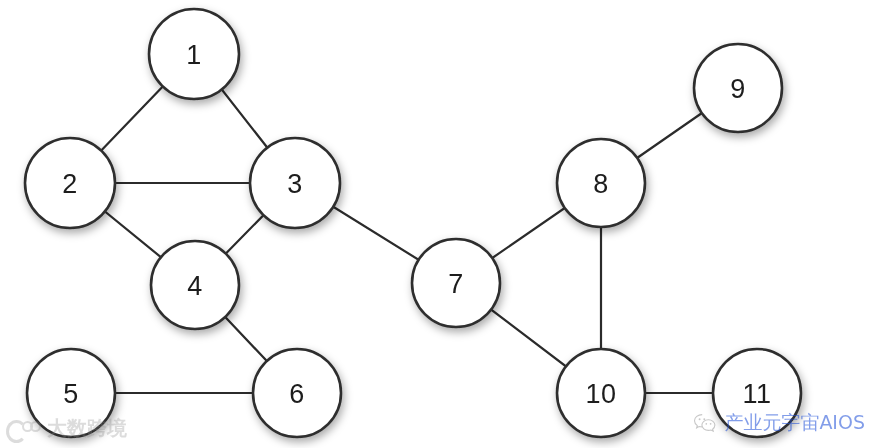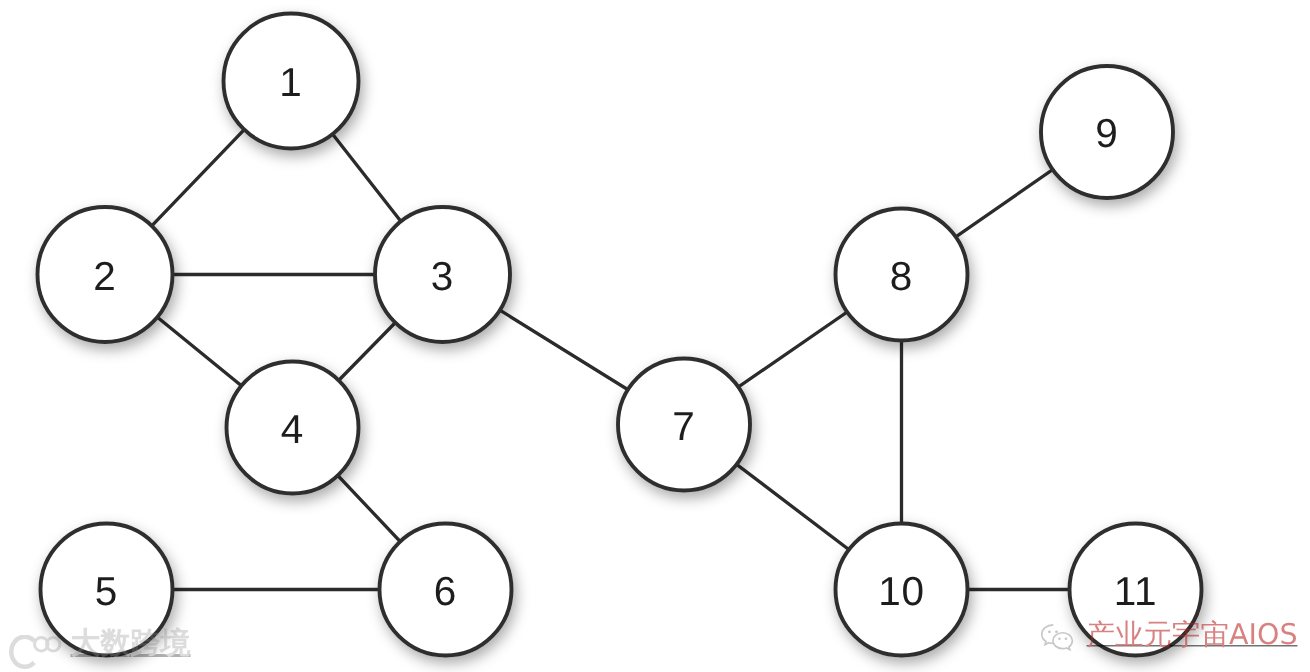--- a/index.html
+++ b/index.html
@@ -40,46 +40,45 @@
     font-size: 27px;
     fill: #1d1d1d;
     text-anchor: middle;
     dominant-baseline: central;
     letter-spacing: 0.5px;
   }
   
   .watermark {
     position: absolute;
     display: flex;
-    align-items: flex-end;
+    align-items: center;
     gap: 7px;
     white-space: nowrap;
     pointer-events: none;
-    text-decoration: underline;
   }
   #watermark-left {
     left: 6px;
     bottom: 6px;
     opacity: 0.30;
   }
   #watermark-left .wm-text {
     font-family: "DejaVu Sans", sans-serif;
     font-size: 20px;
     font-weight: bold;
     color: #8d8d8d;
   }
   #watermark-right {
     right: 8px;
     bottom: 12px;
     opacity: 0.55;
   }
   #watermark-right .wm-text {
     font-family: "DejaVu Sans", sans-serif;
     font-size: 19px;
-    color: #b91c1c;
+    color: #1d4ed8;
   }
   .wm-logo-left {
     width: 34px;
     height: 20px;
     position: relative;
   }
   .wm-logo-left .ring {
     position: absolute;
     left: 0;
     top: 1px;

